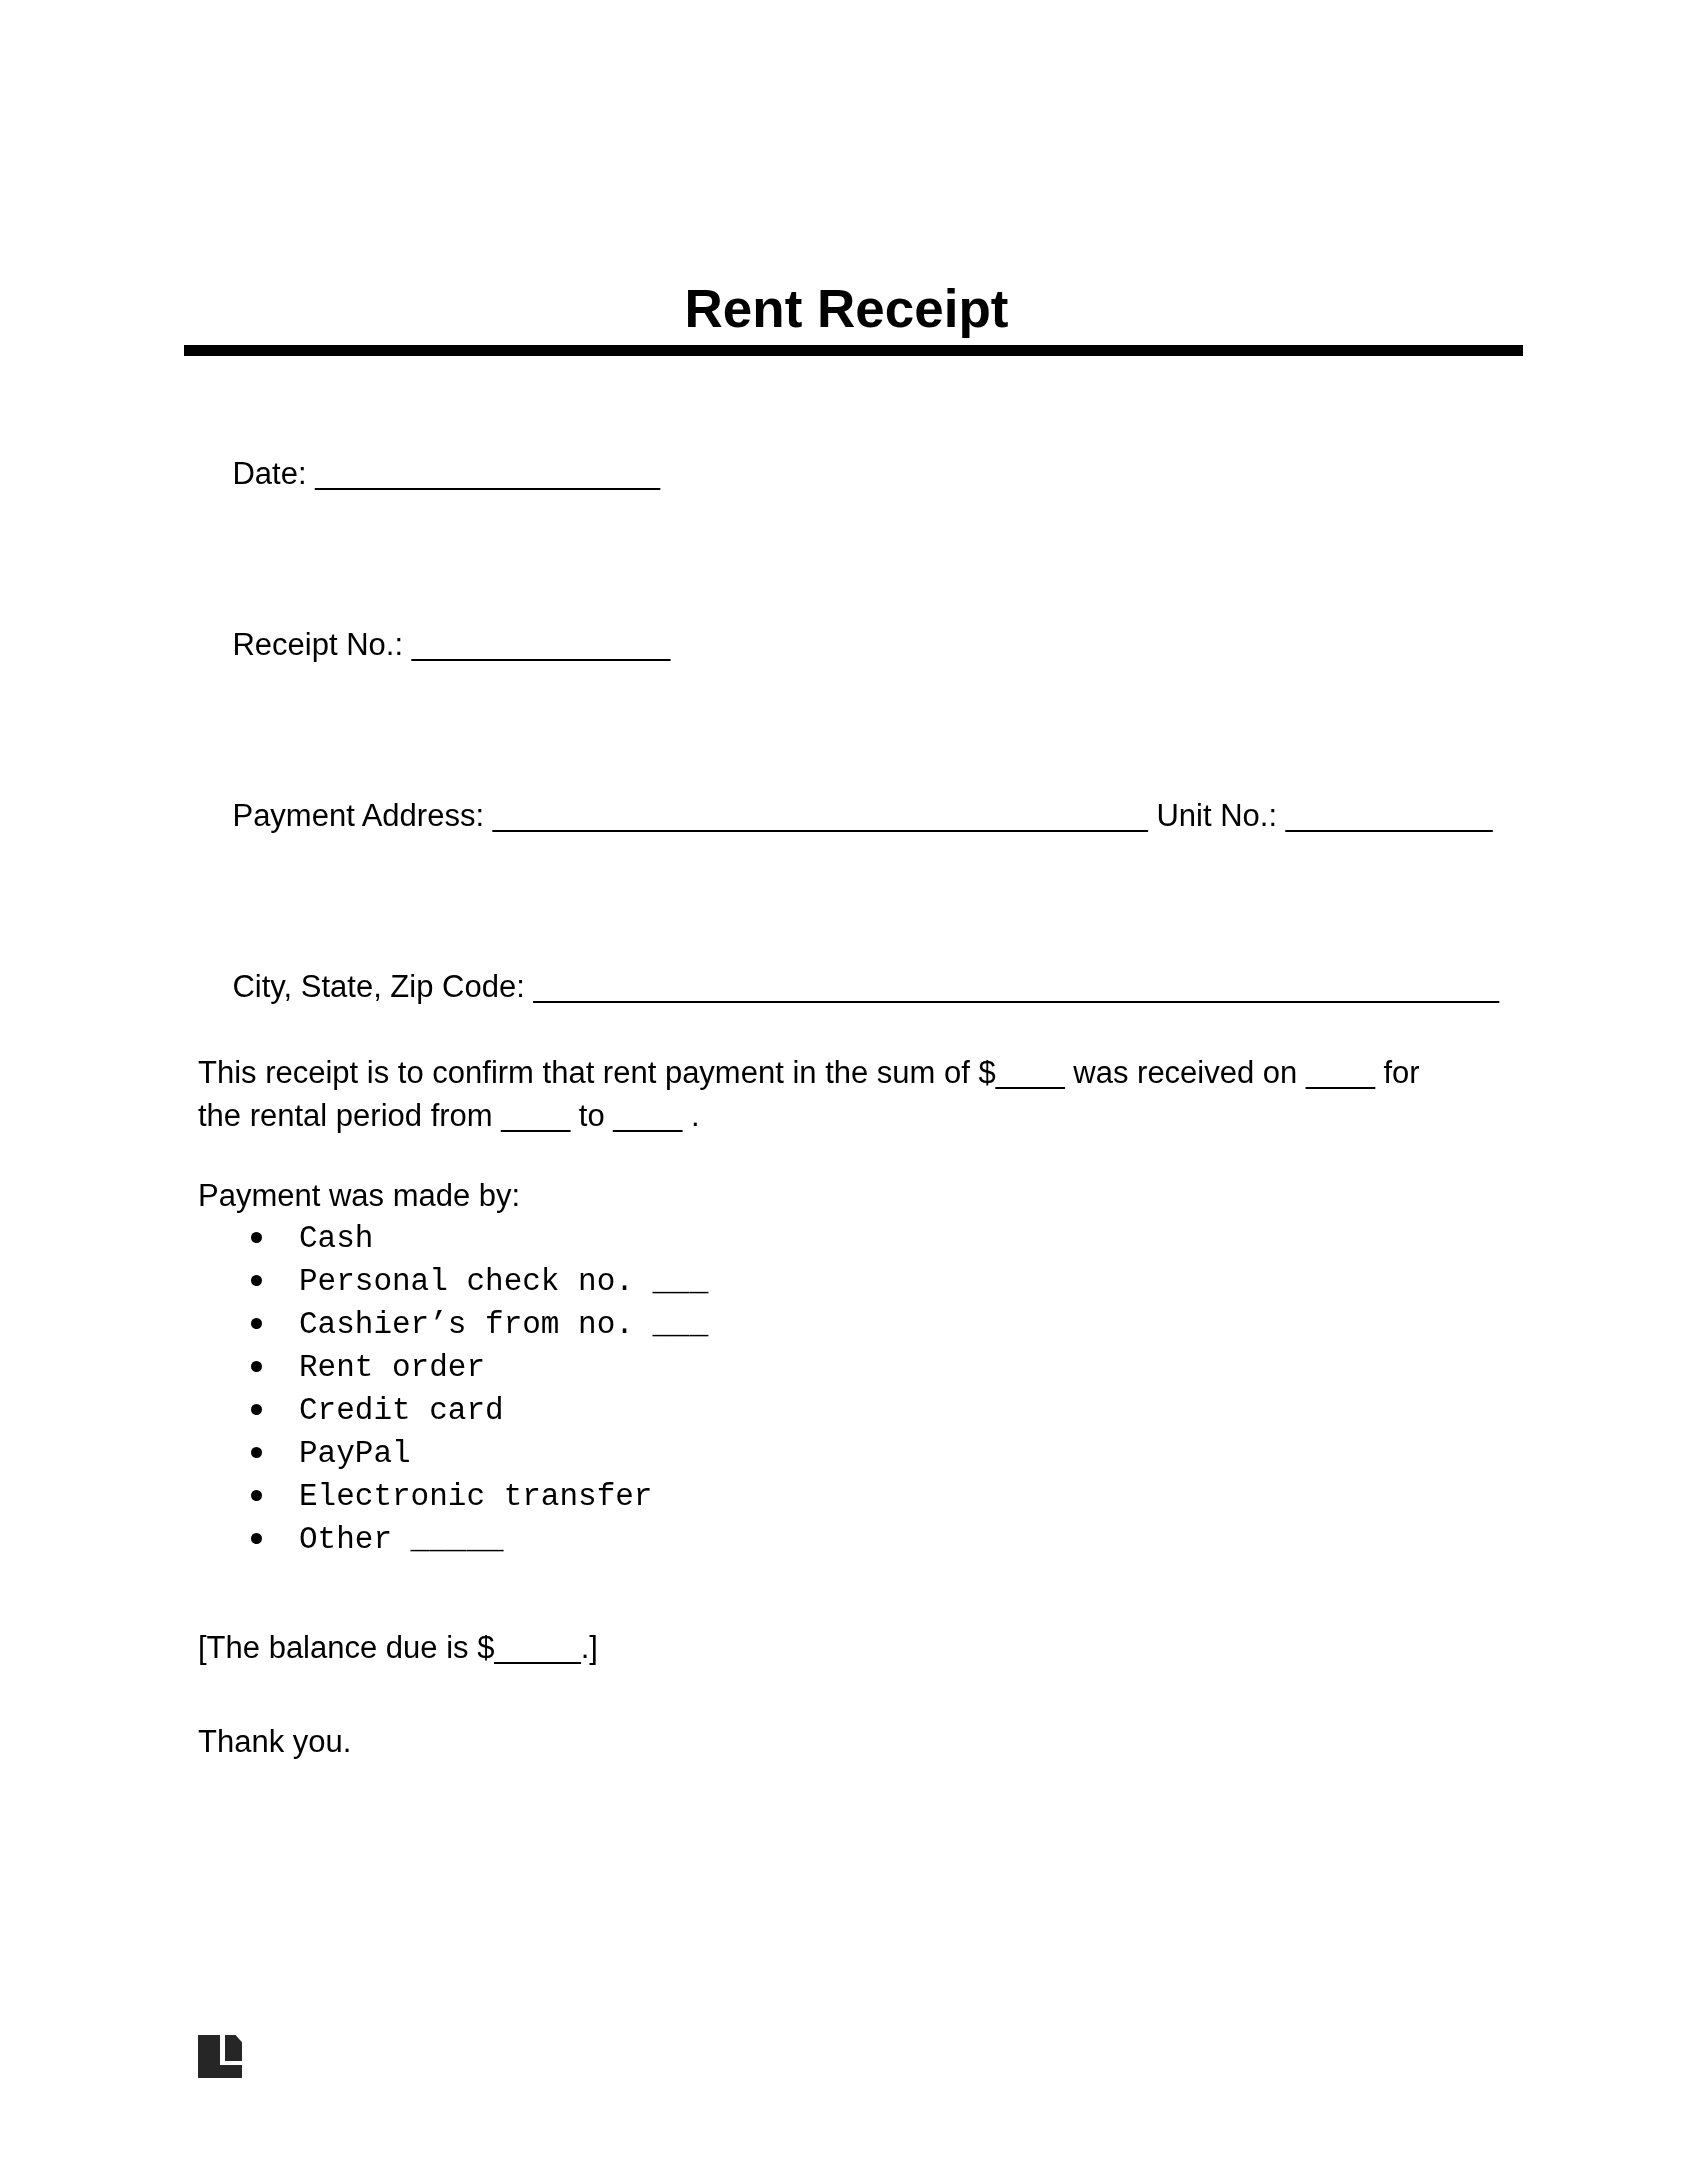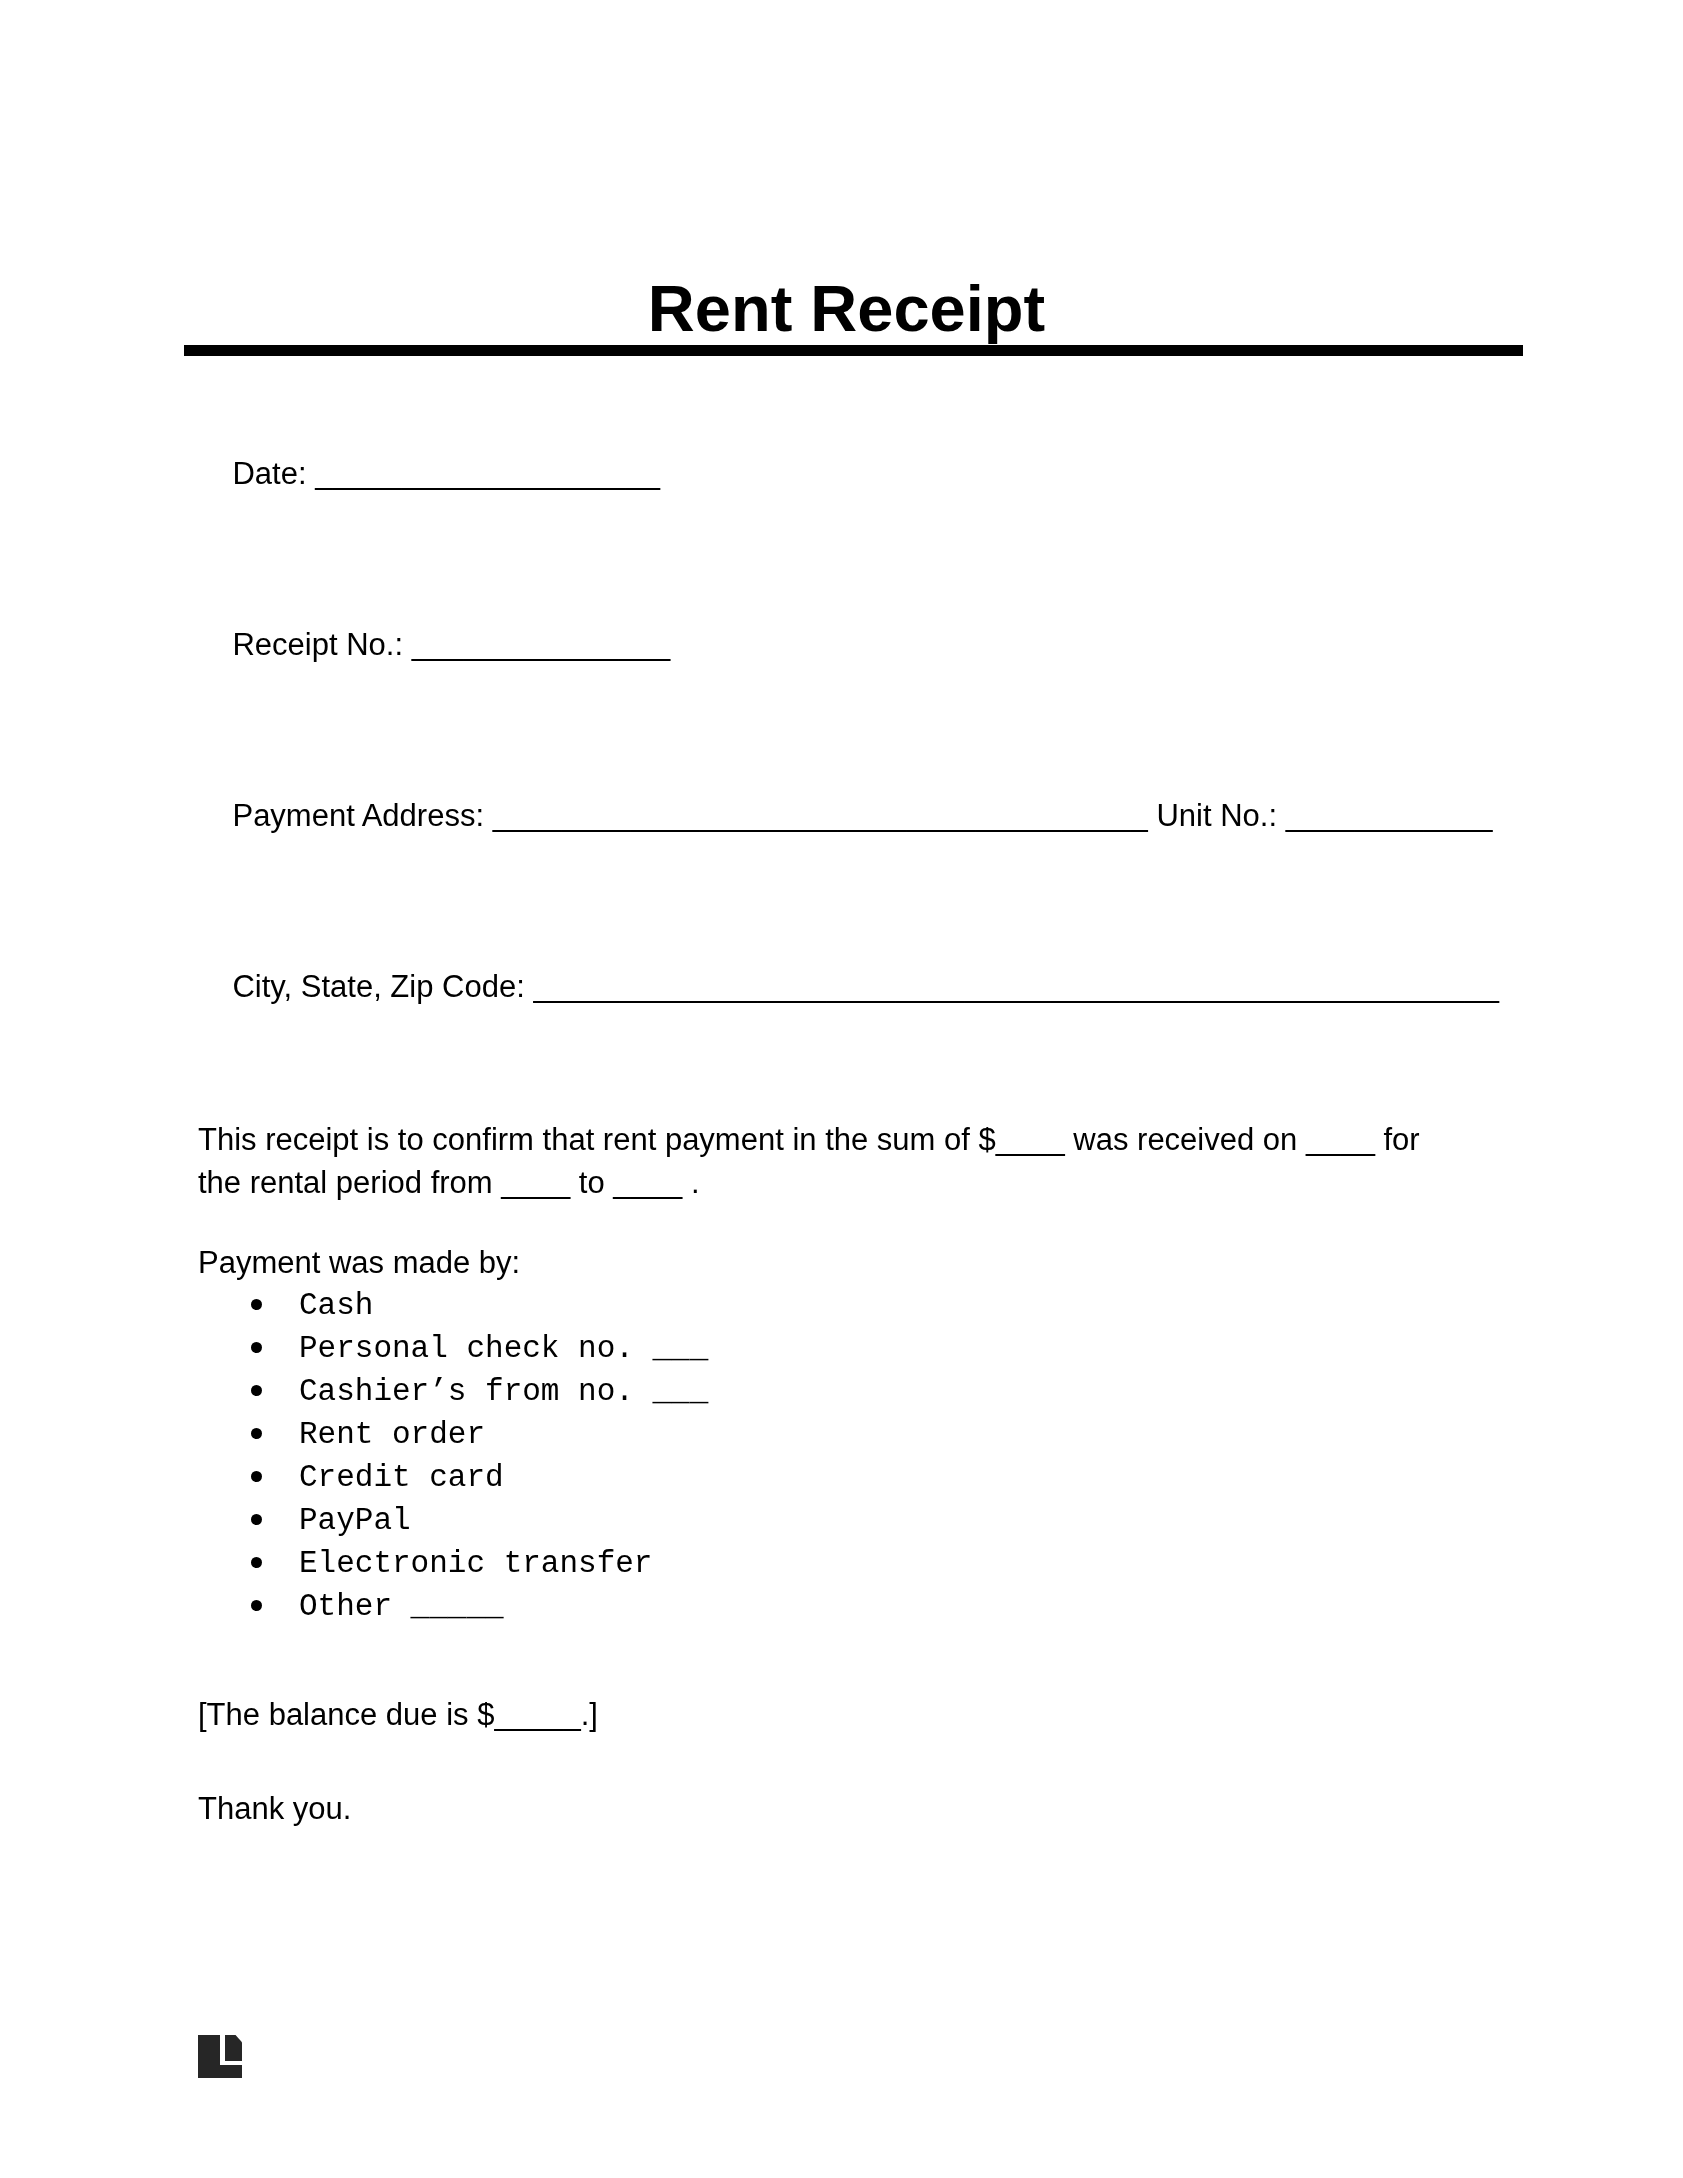--- a/index.html
+++ b/index.html
@@ -19,39 +19,38 @@
     position: relative;
   }
   .rev {
     text-align: right;
     font-size: 31px;
     line-height: 43px;
   }
   .title {
     margin-top: 36px;
     text-align: center;
-    font-size: 65px;
+    font-size: 53px;
     line-height: 65px;
     font-weight: bold;
     letter-spacing: 0px;
   }
   .rule {
     margin: 4px -28px 0 -14px;
     height: 11px;
     background: #000000;
   }
   .field-row {
     font-size: 31px;
     line-height: 43px;
     white-space: pre;
     margin-top: 42px;
   }
   .field-row.first { margin-top: 53px; }
   .confirm {
-    margin-top: 67px;
     width: 1228px;
     font-size: 31px;
     line-height: 43px;
   }
   .payment-intro {
     margin-top: 37px;
     font-size: 31px;
     line-height: 43px;
   }
   ul.payment-options {

